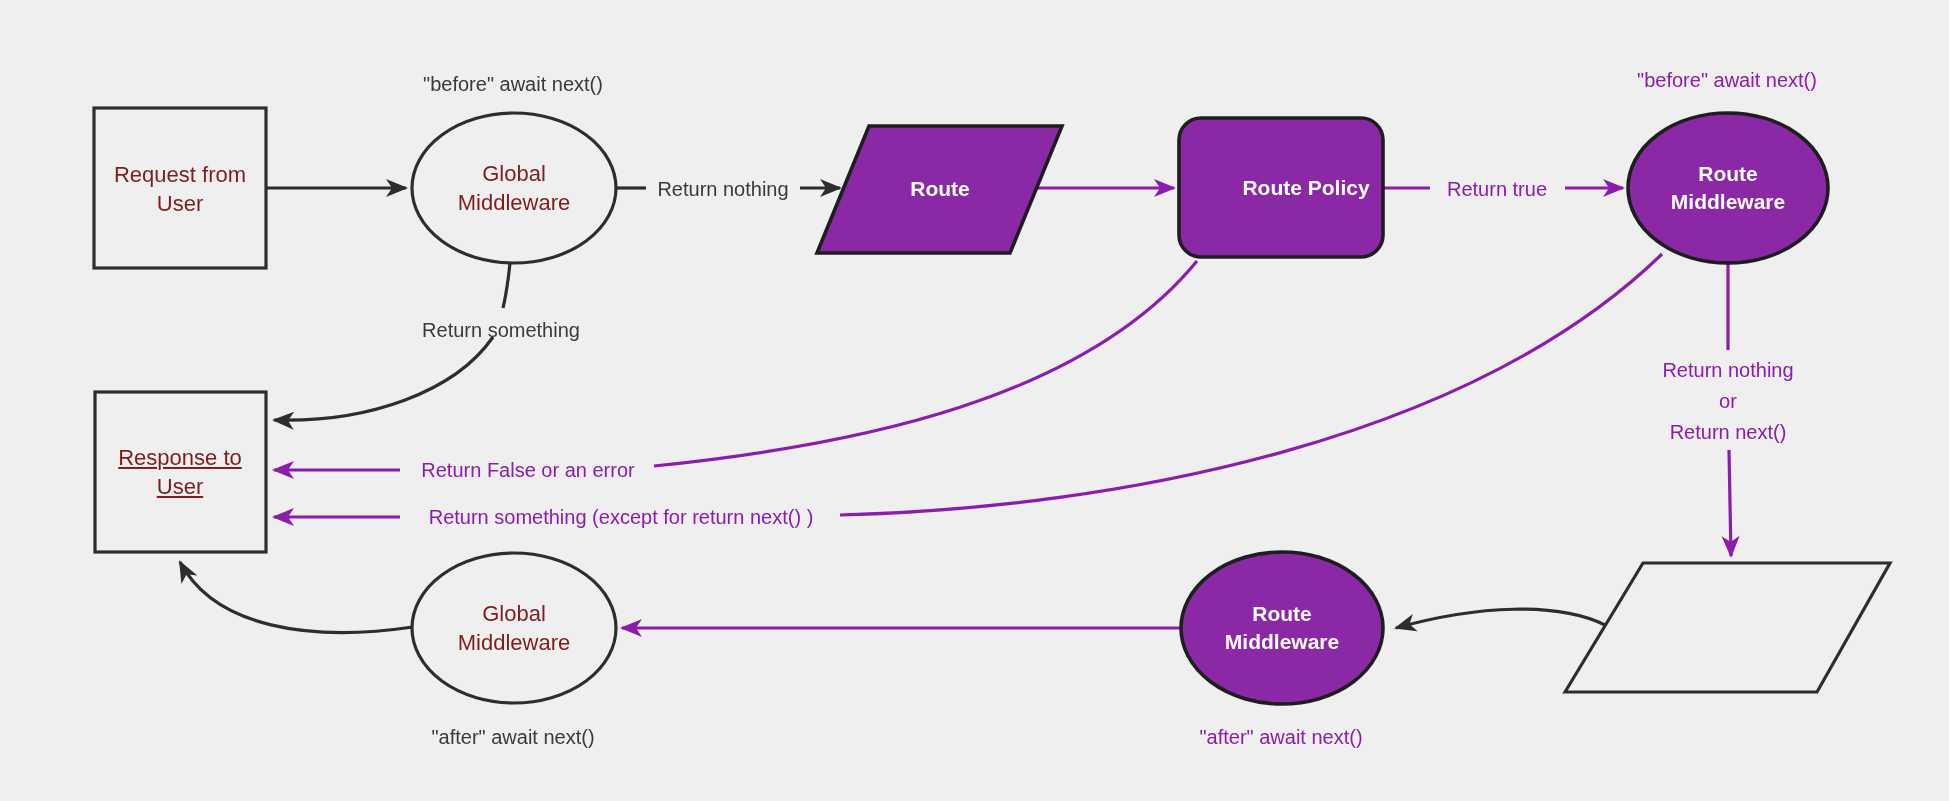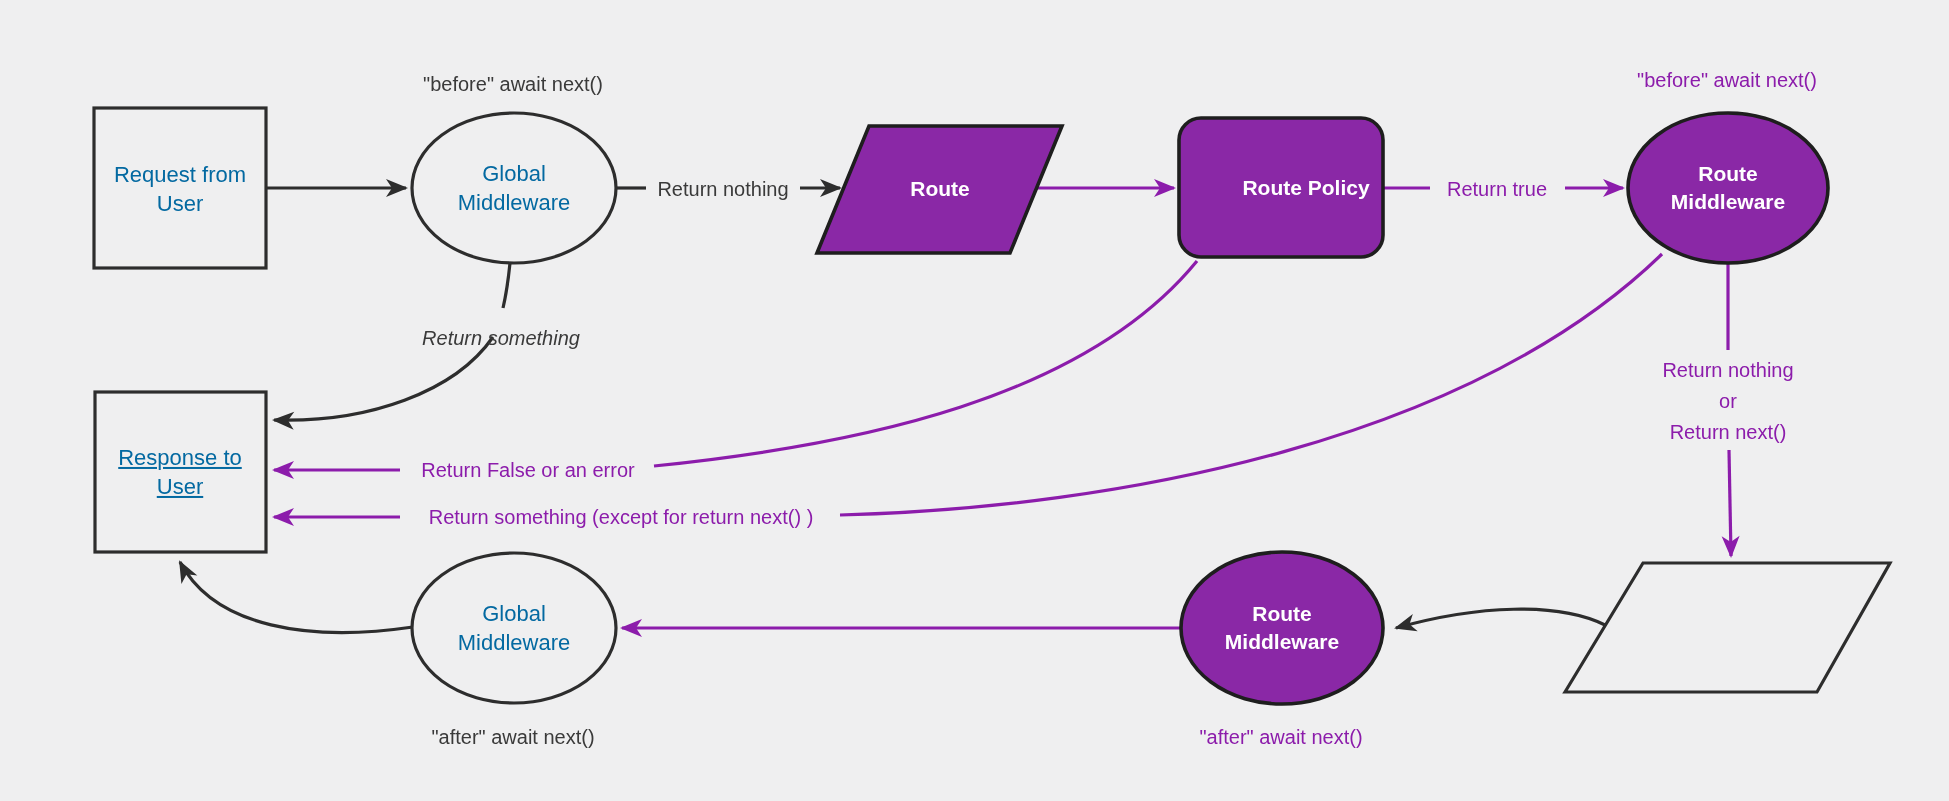--- a/index.html
+++ b/index.html
@@ -22,21 +22,21 @@
     pointer-events:none;
   }
   .lbl.purple{color:#8c1cab;}
   .node-label{
     position:absolute;
     transform:translate(-50%,-50%);
     white-space:pre-line;
     text-align:center;
     font-size:22px;
     line-height:1.32;
-    color:#0369a1;
+    color:#7f1d1d;
     pointer-events:none;
   }
   .node-label.bold-white{color:#ffffff;font-weight:bold;font-size:21px;}
   .node-label.small{font-size:18px;line-height:1.4;}
   
   .edge-black{stroke:#2d2d2d;stroke-width:3.2;fill:none;}
   .edge-purple{stroke:#8c1cab;stroke-width:3.2;fill:none;}
   .shape-plain{fill:#efeff0;stroke:#2d2d2d;stroke-width:3.2;}
   .shape-purple{fill:#8a28a6;stroke:#1e1e1e;stroke-width:3.6;}
 </style>
@@ -134,19 +134,19 @@
   <div class="lbl purple" style="left:1727px;top:80px;">"before" await next()</div>
 
   <div class="lbl purple" style="left:1728px;top:401px;line-height:1.55;">Return nothing
 or
 Return next()</div>
 
   <div class="lbl purple" style="left:1281px;top:737px;">"after" await next()</div>
 
   <div class="lbl" style="left:513px;top:737px;">"after" await next()</div>
 
-  <div class="lbl" style="left:501px;top:338px;font-style:italic;">Return something</div>
+  <div class="lbl" style="left:501px;top:330px;">Return something</div>
 
   <div class="lbl purple" style="left:528px;top:470px;">Return False or an error</div>
 
   <div class="lbl purple" style="left:621px;top:517px;">Return something (except for return next() )</div>
 
 </div>
 
 </body></html>

